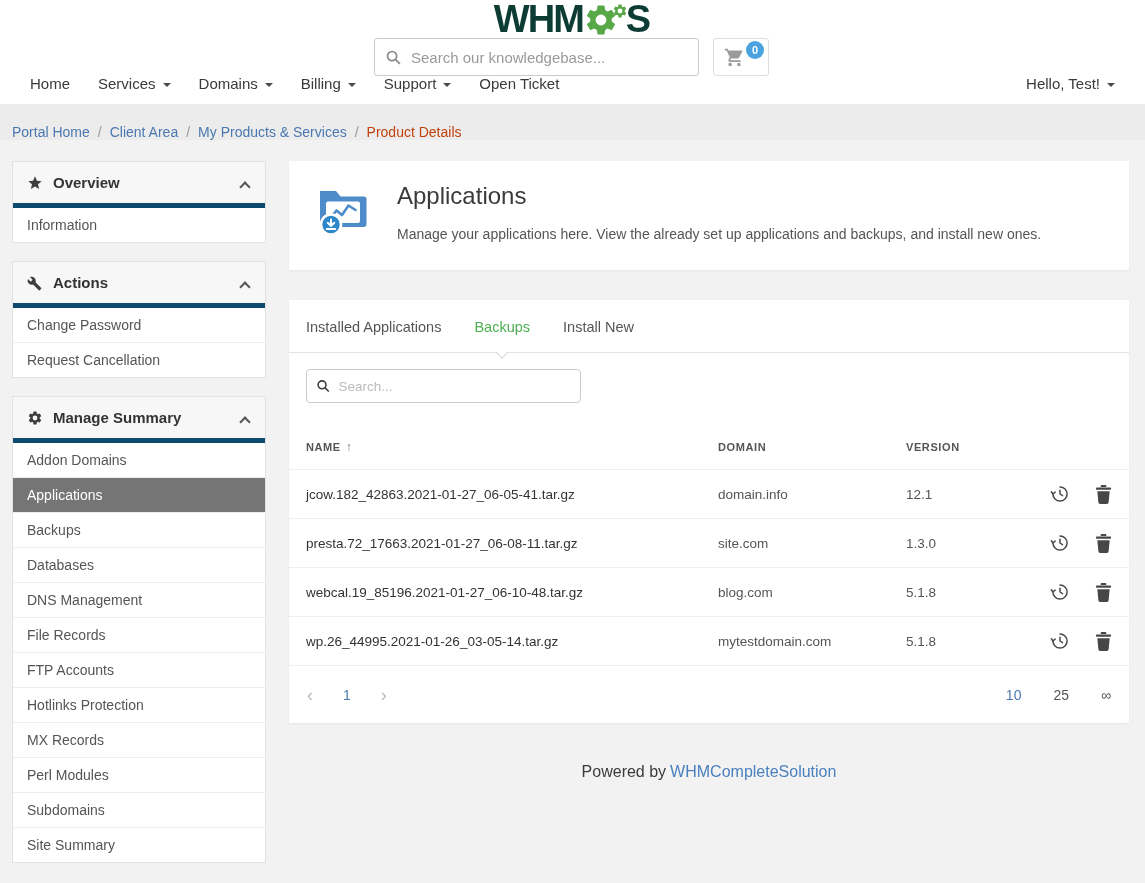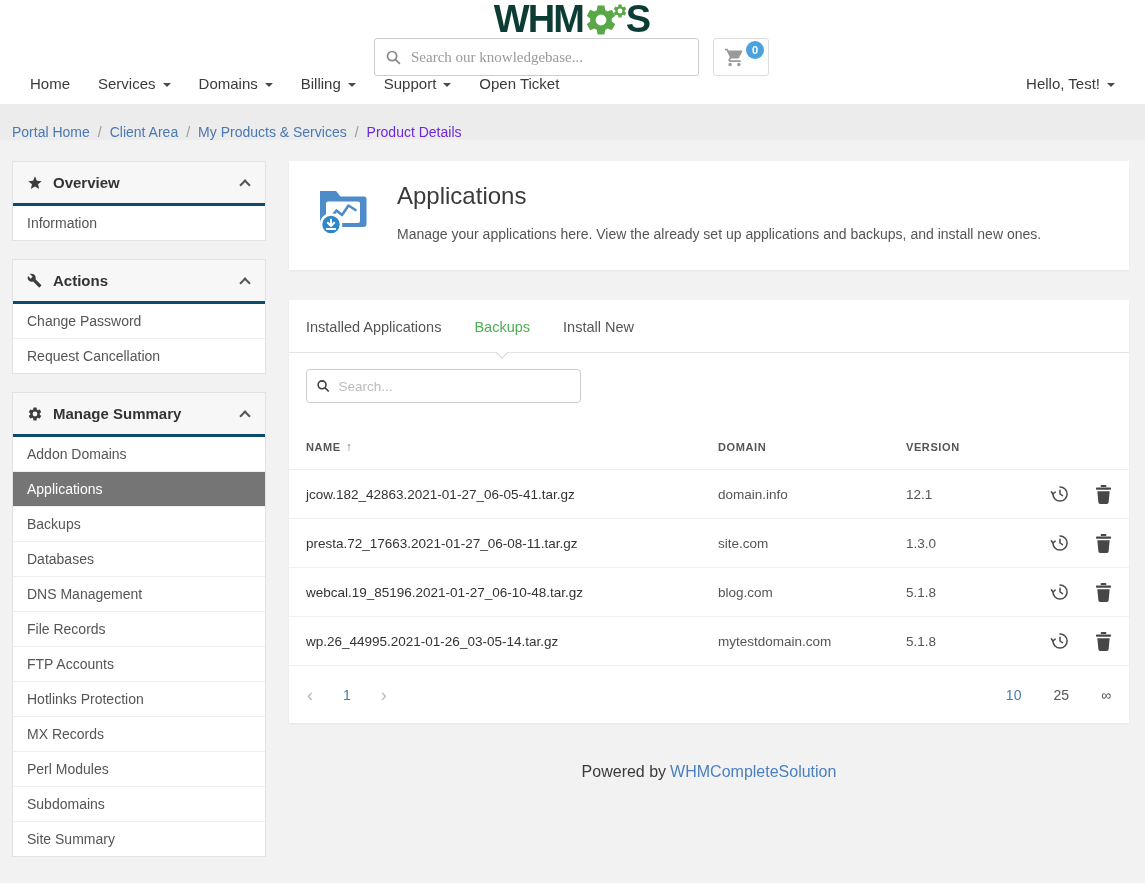--- a/index.html
+++ b/index.html
@@ -8,45 +8,45 @@
 
   
   .top-header { height:62px; background:#fff; display:flex; align-items:center; justify-content:space-between; padding:0 16px 0 14px;flex-direction:column; }
   .logo { display:flex; align-items:center; cursor:pointer; }
   .logo-whm, .logo-s { font-size:38px; font-weight:bold; color:#0c3c33; letter-spacing:-2px; line-height:1; }
   .gear-big { width:36px; height:36px; margin:2px -2px 0 0; }
   .gear-small { width:16px; height:16px; align-self:flex-start; margin:3px -2px 0 -5px; }
   .header-right { display:flex; align-items:center; gap:14px; }
   .kb-search { width:325px; height:38px; border:1px solid #ccc; border-radius:3px; display:flex; align-items:center; padding:0 10px; background:#fff; }
   .kb-search svg { flex:none; }
-  .kb-search input { border:none; outline:none; width:100%; margin-left:9px; font-size:15px; color:#0369a1; font-family:Liberation Serif, serif; }
+  .kb-search input { border:none; outline:none; width:100%; margin-left:9px; font-size:15px; color:#0369a1; font-family:Liberation Sans, sans-serif; }
   .kb-search input::placeholder { color:#9a9a9a; }
   .cart-box { position:relative; width:56px; height:38px; border:1px solid #ddd; border-radius:3px; display:flex; align-items:center; padding-left:10px; cursor:pointer; background:#fff; }
   .cart-badge { position:absolute; top:2px; right:4px; width:18px; height:18px; border-radius:50%; background:#4aa3df; color:#fff; font-size:11px; font-weight:bold; display:flex; align-items:center; justify-content:center; }
 
   
   .navbar { height:42px; background:#fff; display:flex; align-items:center; justify-content:space-between; padding:0 16px; }
   .nav-left { display:flex; align-items:center; }
   .nav-item { padding:0 14px; font-size:15px; color:#3a3a3a; cursor:pointer; white-space:nowrap; }
   .caret { display:inline-block; width:0; height:0; border-left:4px solid transparent; border-right:4px solid transparent; border-top:4px solid #4a4a4a; margin-left:7px; vertical-align:2px; }
 
   
   .breadcrumb { height:36px; background:#ececec; display:flex; align-items:flex-end; padding:0 12px; font-size:14px; }
   .bc-link { color:#4a78b0; text-decoration:none; cursor:pointer; }
   .bc-sep { color:#999; margin:0 8px; }
-  .bc-current { color:#6d28d9; }
+  .bc-current { color:#c2410c; }
 
   
   .layout { display:flex; padding:21px 16px 0 12px; align-items:flex-start; }
   .sidebar { width:254px; flex:none; }
   .main { width:840px; margin-left:23px; }
 
   
   .panel { background:#fff; border:1px solid #e2e2e2; margin-bottom:18px; }
-  .panel-header { display:flex; align-items:center; background:#f7f7f7; padding:12px 14px; border-bottom:3px solid #0c4a6e; cursor:pointer; }
+  .panel-header { display:flex; align-items:flex-end; background:#f7f7f7; padding:12px 14px; border-bottom:5px solid #0c4a6e; cursor:pointer; }
   .picon { display:flex; width:16px; }
   .panel-title { font-size:15px; font-weight:bold; color:#333; margin-left:10px; flex:1; }
   .chevron-up { width:8px; height:8px; border-top:2px solid #555; border-left:2px solid #555; transform:rotate(45deg); margin-top:4px; margin-right:2px; }
   .panel-item { padding:9px 14px; font-size:14px; color:#555; border-bottom:1px solid #eee; cursor:pointer; }
   .panel-item:last-child { border-bottom:none; }
   .panel-item.active { background:#757575; color:#fff; }
 
   
   .card { background:#fff; box-shadow:0 1px 2px rgba(0,0,0,.05); }
   .header-card { display:flex; align-items:flex-start; padding:19px 24px 28px; }

